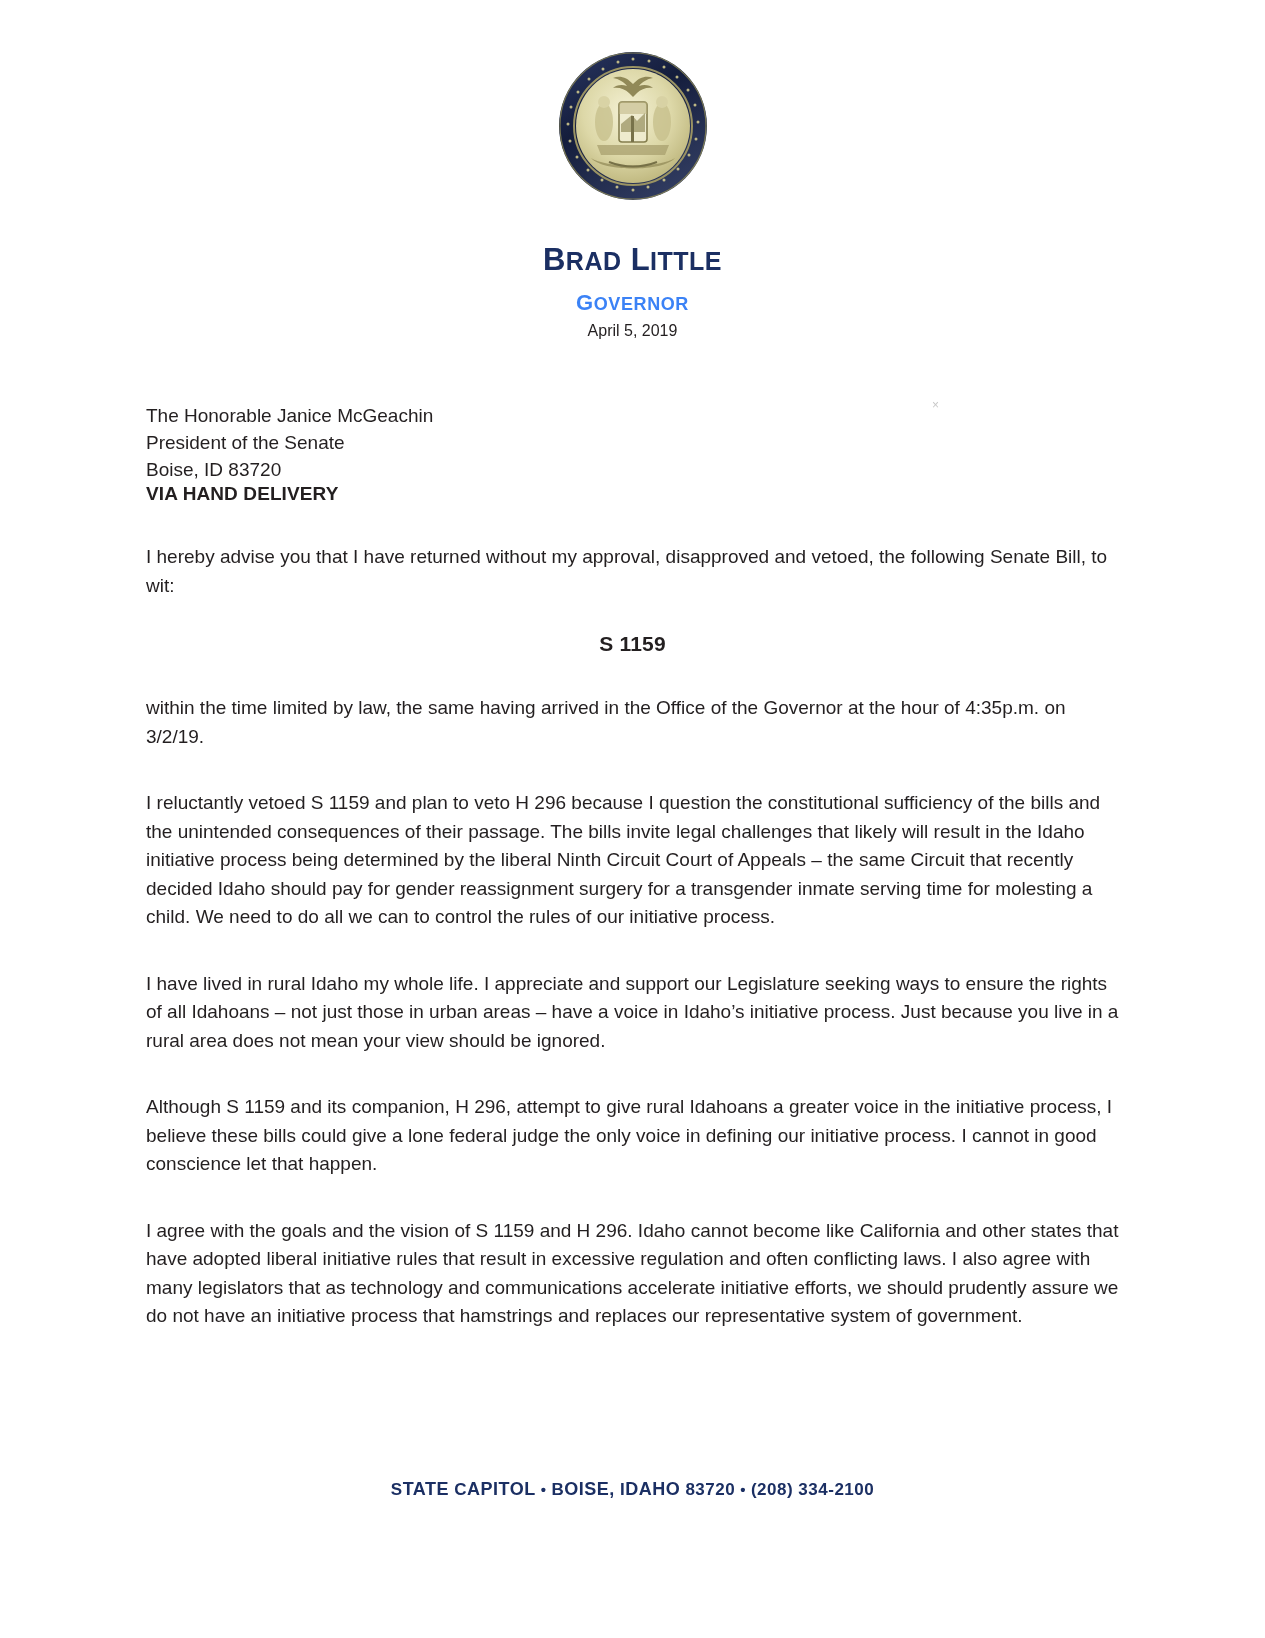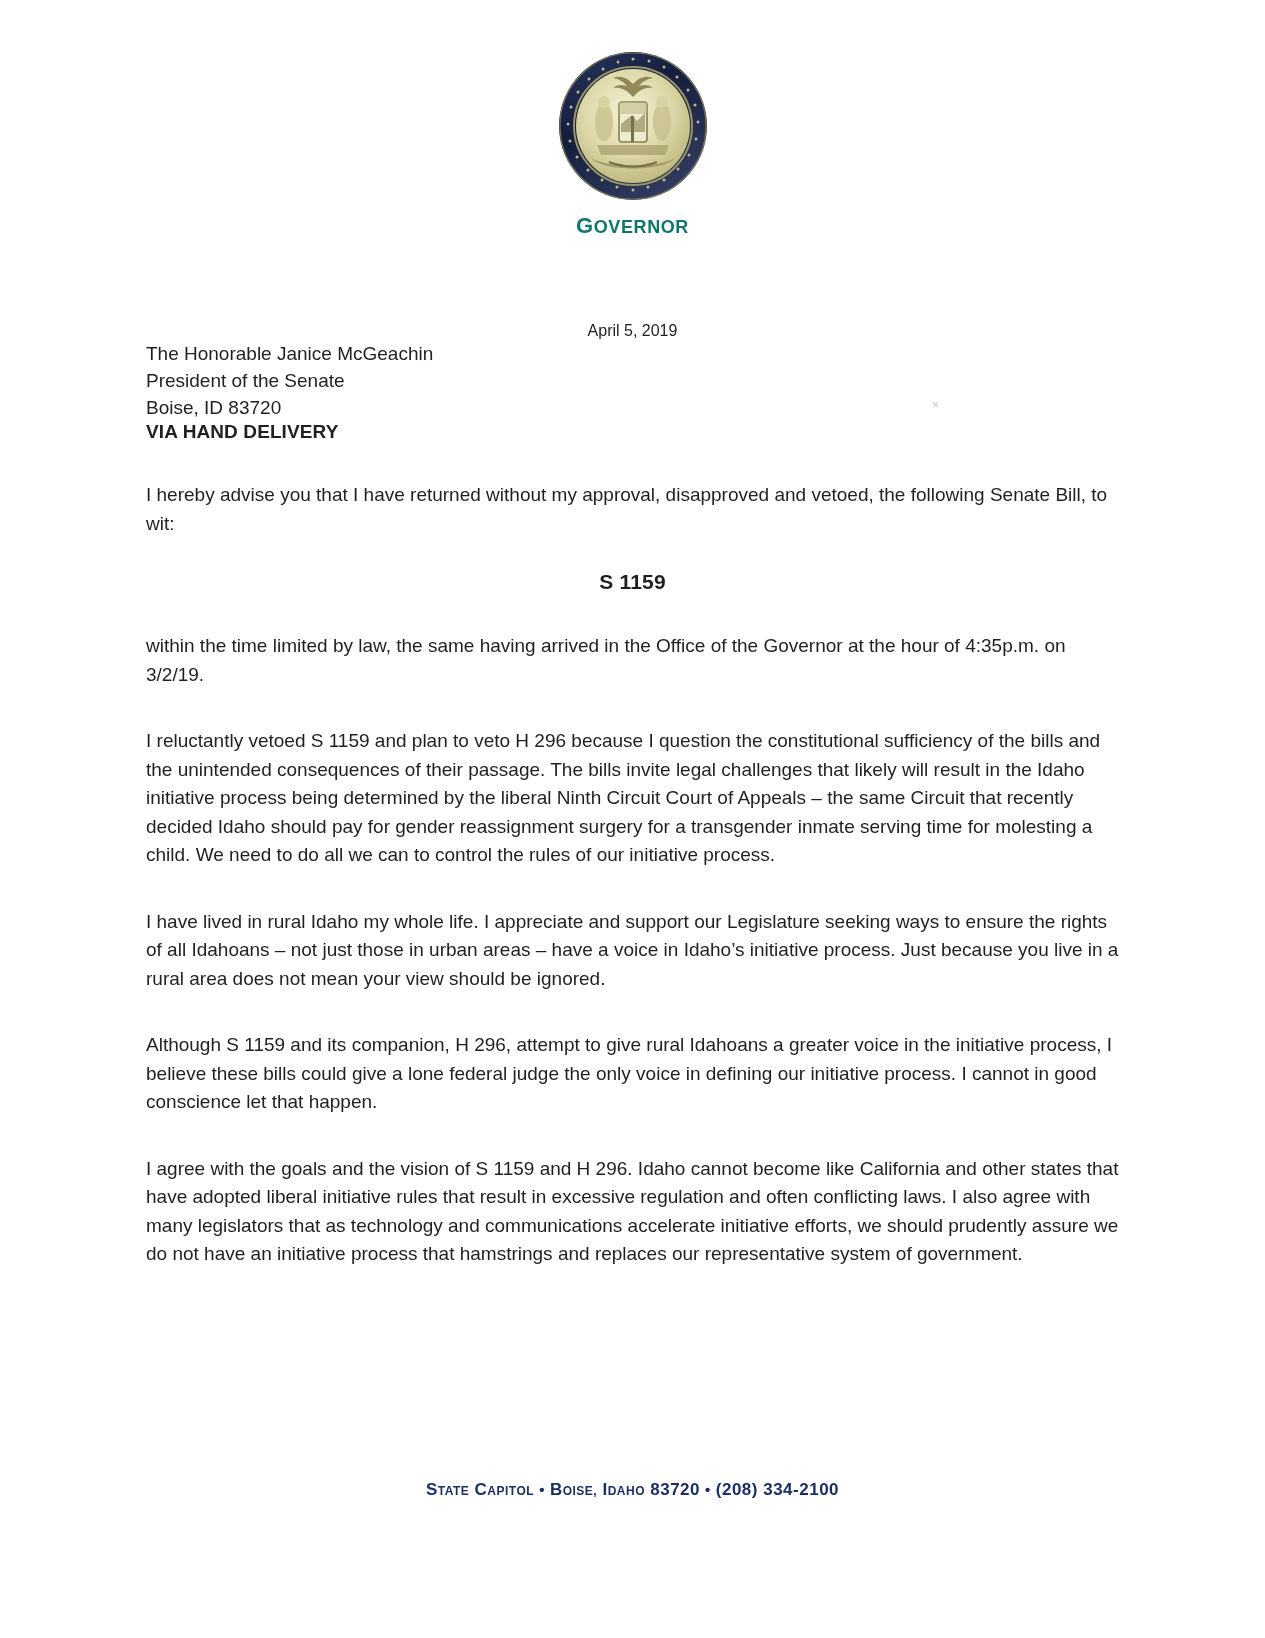--- a/index.html
+++ b/index.html
@@ -39,22 +39,22 @@
     color: #1b2f63;
     font-size: 31px;
     letter-spacing: 0.5px;
     font-weight: 700;
     line-height: 1.05;
   }
   .gov-name .cap { font-size: 31px; }
   .gov-name .sm  { font-size: 25px; }
 
   .gov-title {
-    margin-top: 7px;
-    color: #0f766e;
+    margin-top: 13px;
+    color: #3b82f6;
     font-size: 22px;
     font-weight: 700;
     letter-spacing: 0.6px;
   }
   .gov-title .cap { font-size: 22px; }
   .gov-title .sm  { font-size: 18px; }
 
   
   .content {
     position: absolute;
@@ -63,20 +63,21 @@
     top: 322px;
   }
 
   .date-line {
     text-align: center;
     font-size: 16px;
     margin-bottom: 0;
   }
 
   .addr {
+    margin-top: 62px;
     font-size: 19px;
     line-height: 27px;
   }
   .addr div { white-space: pre; }
 
   .delivery {
     font-size: 19px;
     font-weight: 700;
     letter-spacing: 0.1px;
   }
@@ -107,21 +108,21 @@
     left: 0;
     right: 0;
     bottom: 138px;
     text-align: center;
     color: #1b2f63;
     font-size: 17px;
     font-weight: 700;
     letter-spacing: 0.5px;
   }
   .footer .cap { font-size: 17px; }
-  .footer .sm  { font-size: 12px; }
+  .footer .sm  { font-size: 18px; }
   .footer .num { font-size: 17px; font-weight: 700; }
   .footer .dot { font-size: 15px; padding: 0 5px; }
 
   
   .speck {
     position: absolute;
     left: 932px;
     top: 401px;
     width: 9px;
     height: 9px;
@@ -193,20 +194,23 @@
           <ellipse cx="105" cy="72" rx="9" ry="19" fill="#c7bf8c" opacity="0.85"></ellipse>
           <circle cx="47" cy="52" r="6" fill="#d8d2a4"></circle>
           <circle cx="105" cy="52" r="6" fill="#d8d2a4"></circle>
           <path d="M40 95 h72 l-4 10 h-64 z" fill="#a79f6d" opacity="0.8"></path>
           <path d="M34 108 c14 10 70 10 84 0 c-12 14 -72 14 -84 0 z" fill="#8d8653" opacity="0.75"></path>
           <path d="M52 112 q24 9 48 0" stroke="#6f6940" stroke-width="2" fill="none"></path>
         </g>
       </svg>
     </div>
 
+    <div class="gov-name">
+      <span class="cap"><span class="cap">B</span><span class="sm">RAD</span> <span class="cap">L</span><span class="sm">ITTLE</span></span>
+    </div>
     <div class="gov-title">
       <span><span class="cap">G</span><span class="sm">OVERNOR</span></span>
     </div>
   </div>
 
   <div class="speck">×</div>
 
   <div class="content">
 
     <div class="date-line">April 5, 2019</div>

